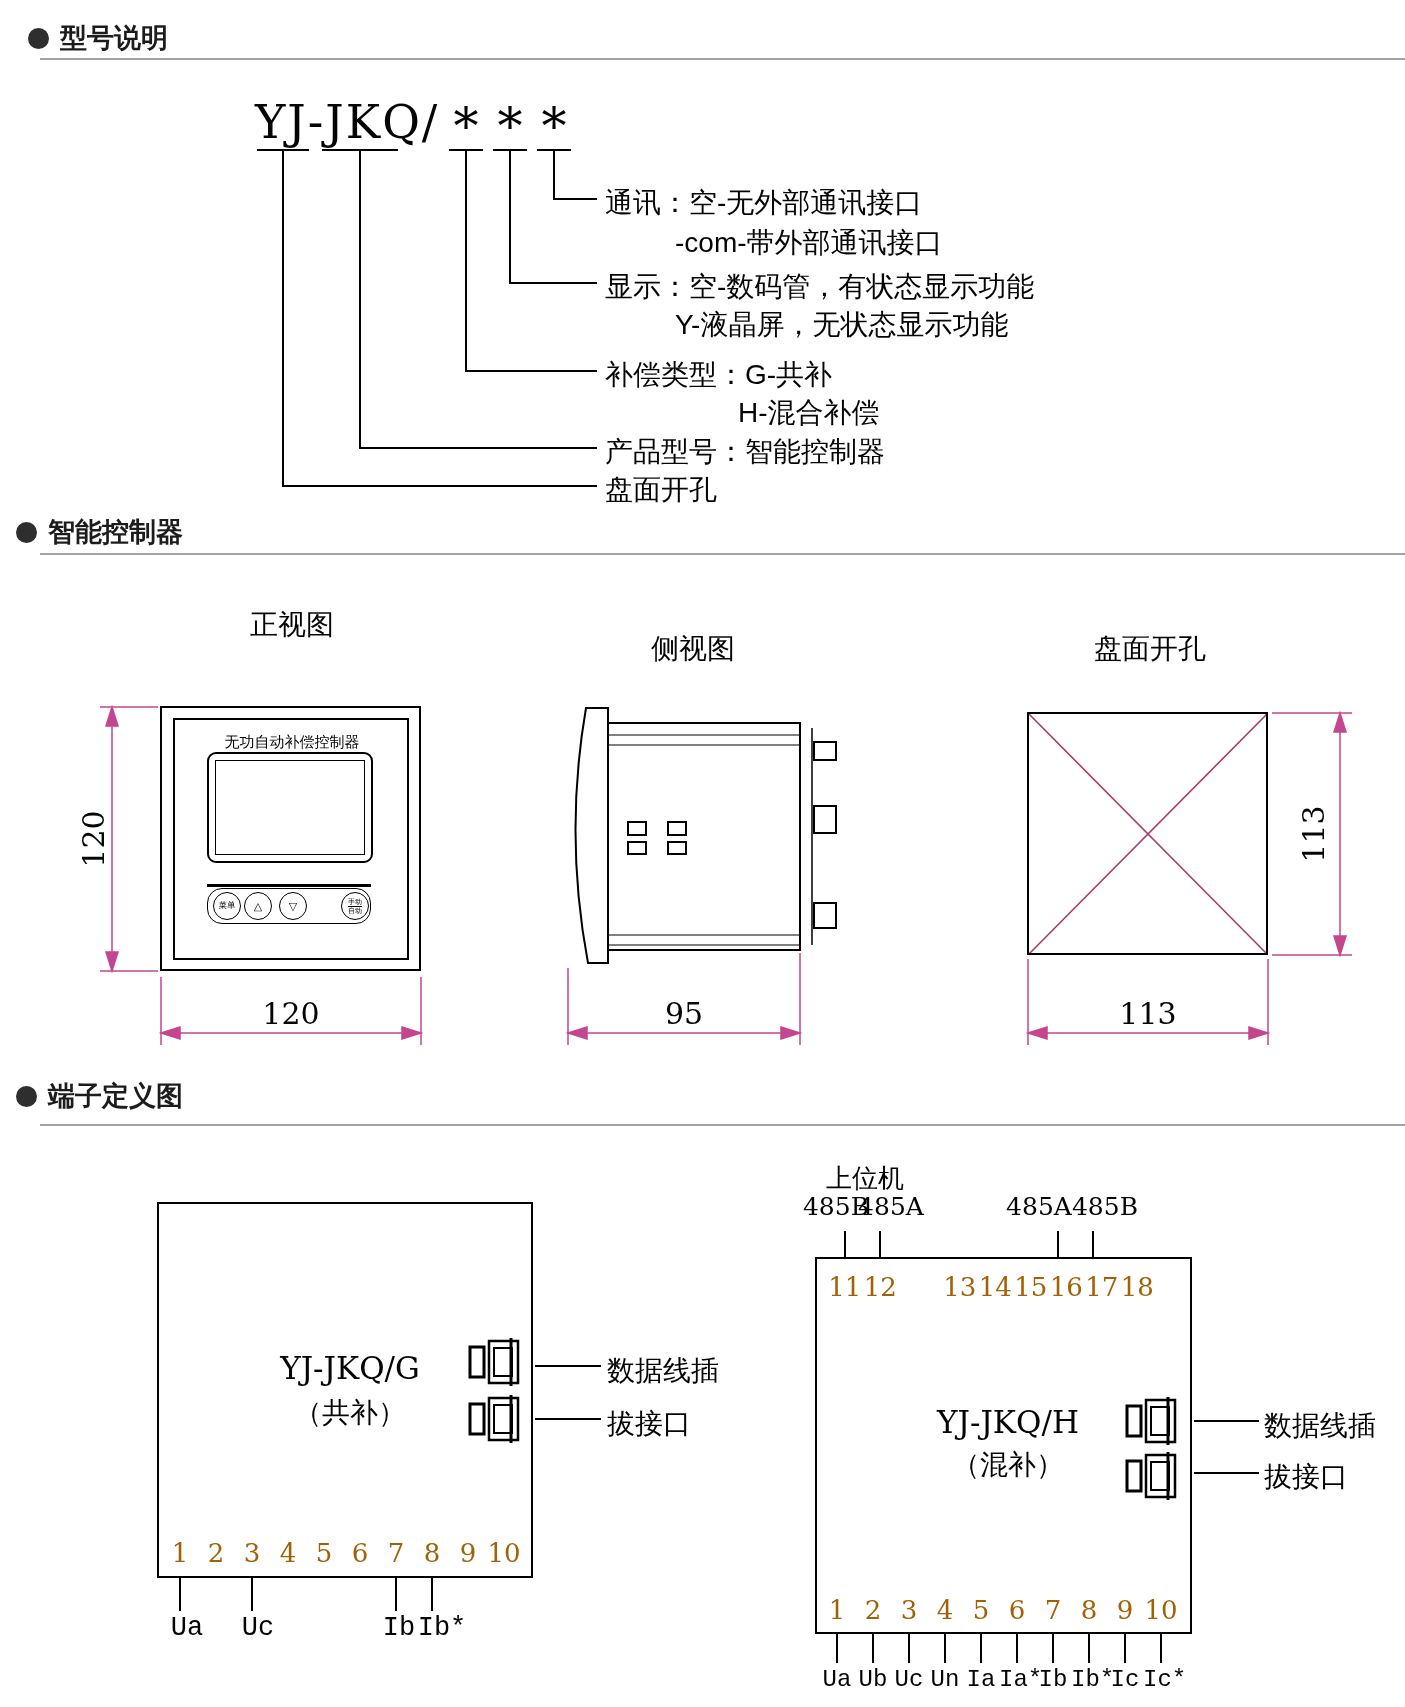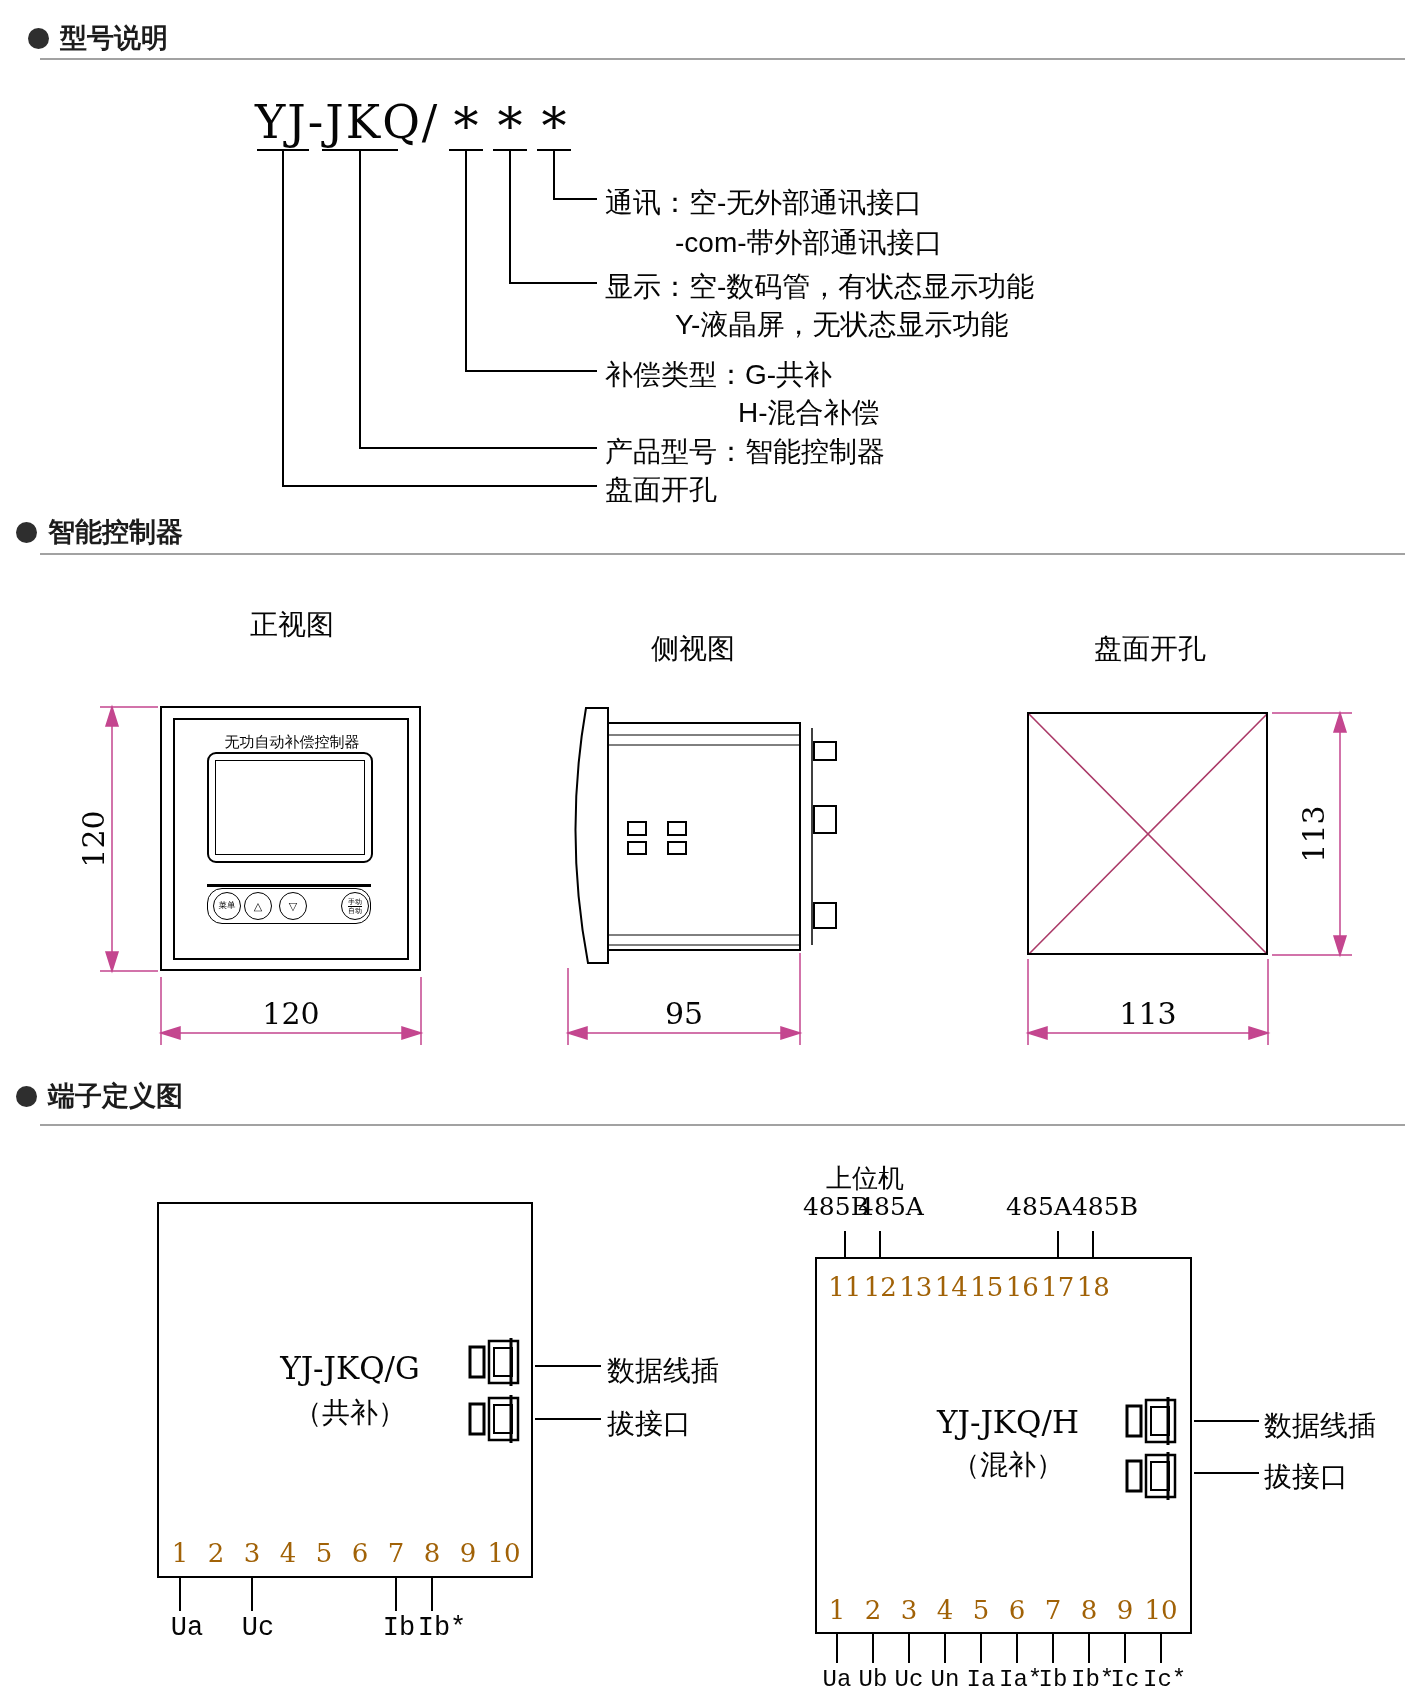--- a/index.html
+++ b/index.html
@@ -206,21 +206,21 @@
   <div class="cn abs ctr" style="left:865px;top:1161px;font-size:26px;">上位机</div>
   <div class="cad abs ctr" style="left:836px;top:1192px;font-size:25px;">485B</div>
   <div class="cad abs ctr" style="left:891px;top:1192px;font-size:25px;">485A</div>
   <div class="cad abs ctr" style="left:1039px;top:1192px;font-size:25px;">485A</div>
   <div class="cad abs ctr" style="left:1105px;top:1192px;font-size:25px;">485B</div>
 
   <div class="abs box" style="left:815px;top:1257px;width:373px;height:373px;"></div>
   <div class="abs row" style="left:827px;top:1272px;width:284px;">
       <span class="cell" style="width:35.5px;">11</span>
       <span class="cell" style="width:35.5px;">12</span>
-      <span class="cell" style="width:35.5px;">13</span>
+      <span class="cell" style="width:35.5px;margin-left:44px;">13</span>
       <span class="cell" style="width:35.5px;">14</span>
       <span class="cell" style="width:35.5px;">15</span>
       <span class="cell" style="width:35.5px;">16</span>
       <span class="cell" style="width:35.5px;">17</span>
       <span class="cell" style="width:35.5px;">18</span>
     </div>
   <div class="cad abs mid" style="left:1008px;top:1422px;font-size:31px;">YJ-JKQ/H</div>
   <div class="cn abs mid" style="left:1008px;top:1465px;font-size:28px;">（混补）</div>
   <div class="abs row" style="left:819px;top:1595px;width:360px;">
       <span class="cell" style="width:36px;">1</span>

